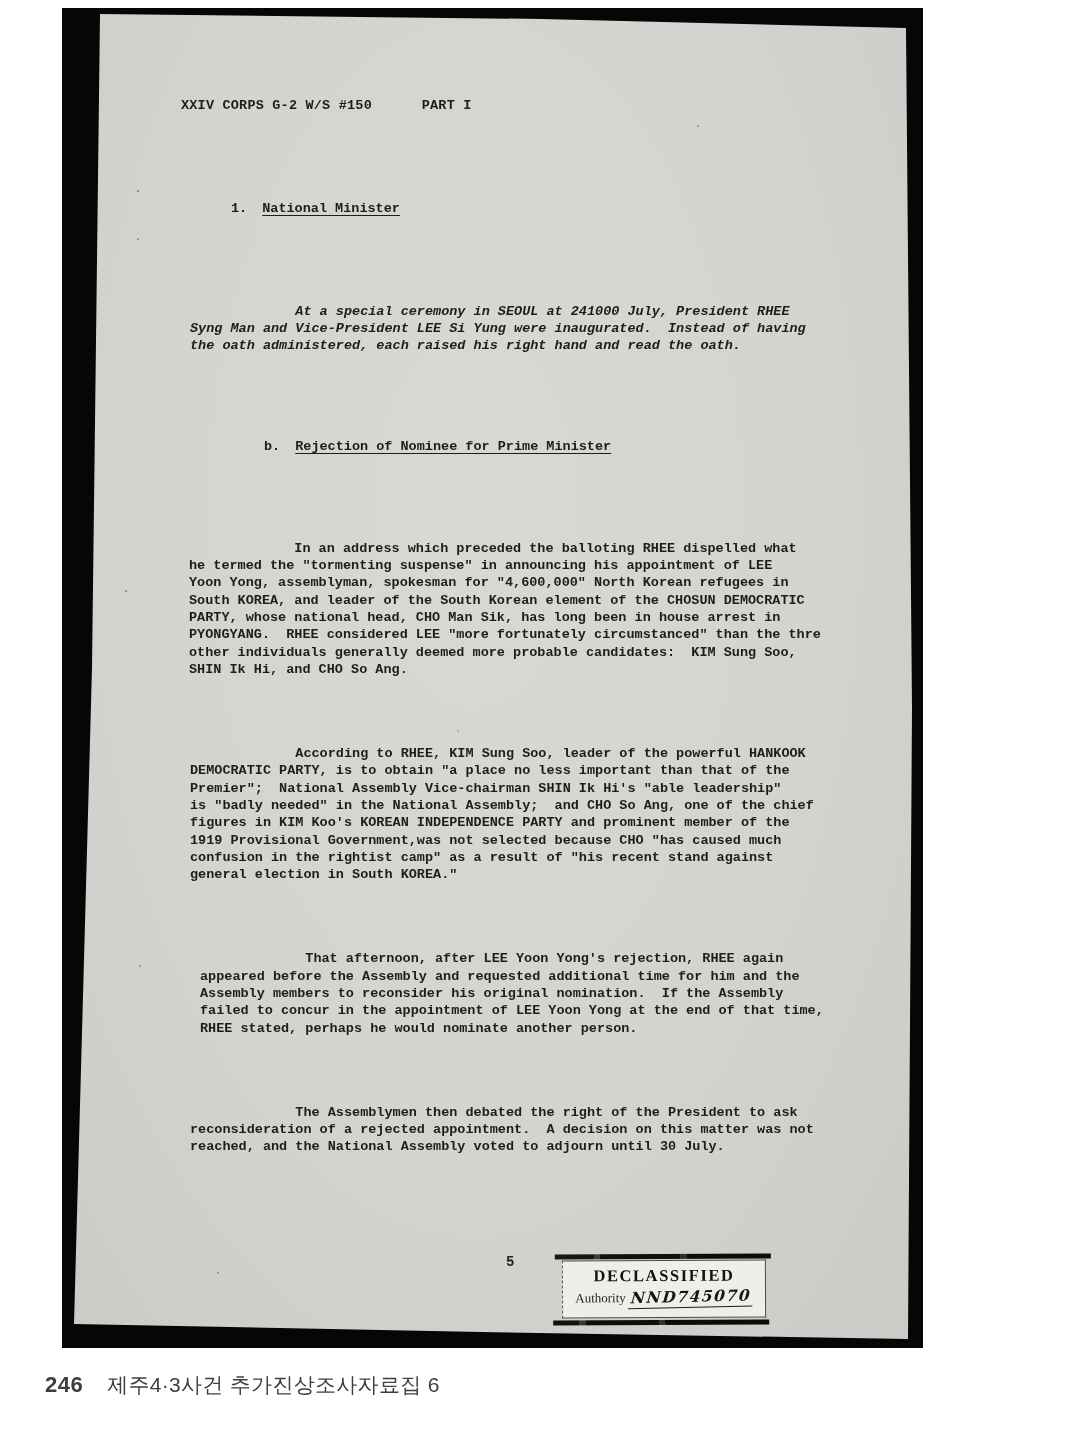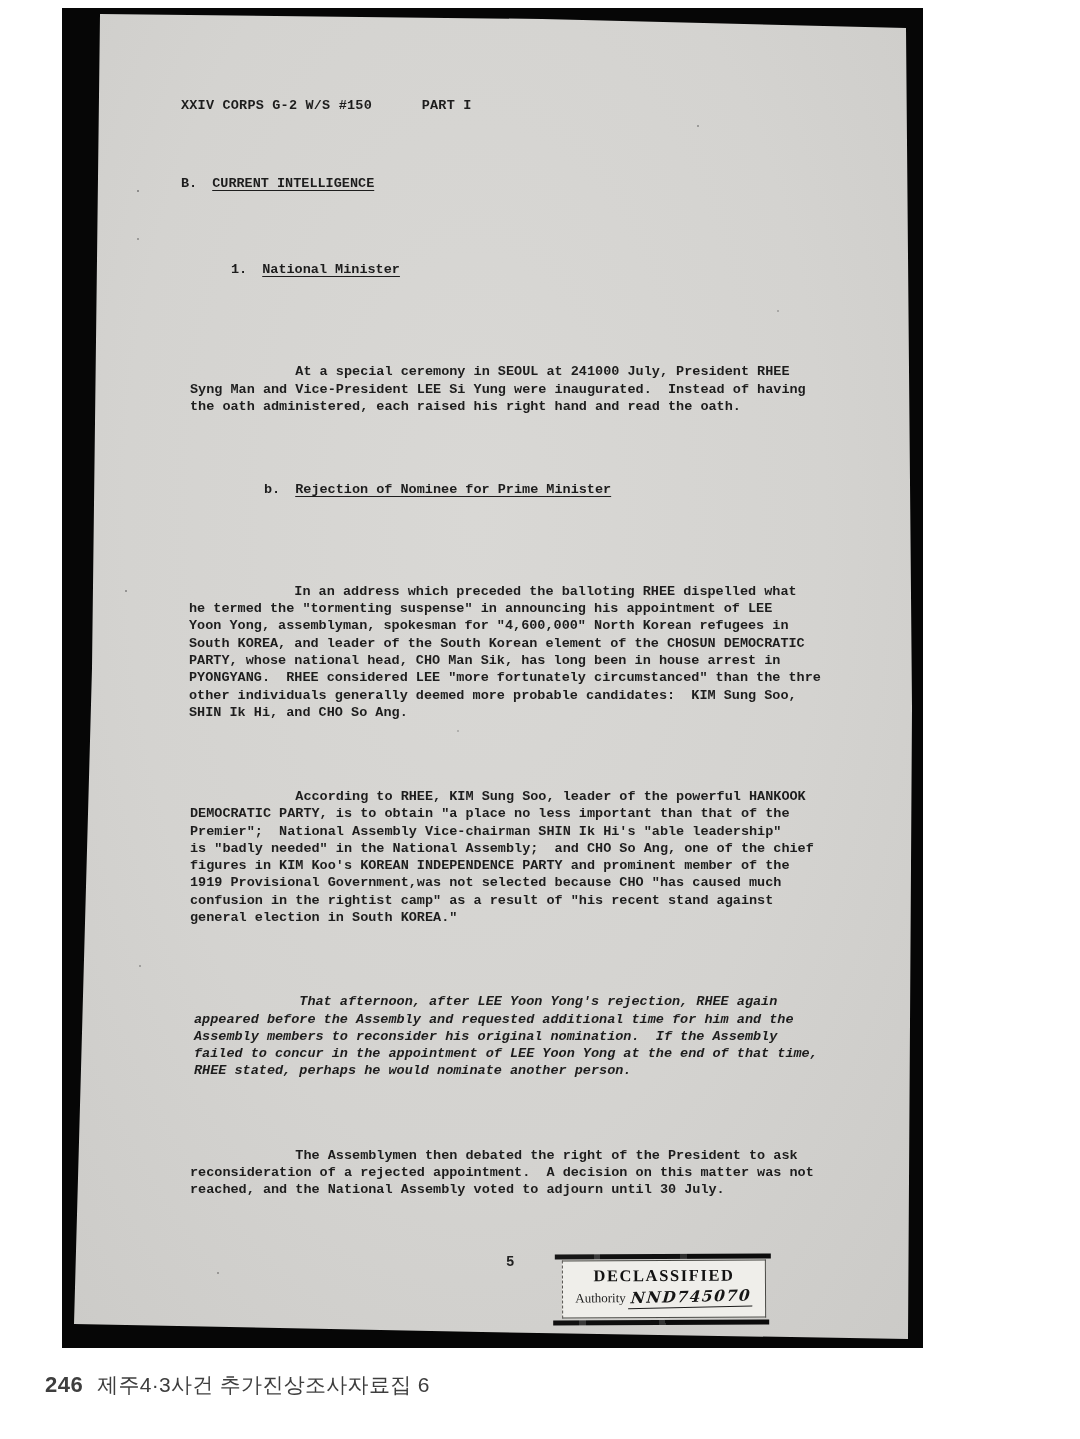--- a/index.html
+++ b/index.html
@@ -18,21 +18,21 @@
            font-family:"Liberation Mono","DejaVu Sans Mono",monospace;
            font-size:13.5px;line-height:17.3px;font-weight:700;color:#1d1d1d;
            white-space:pre;text-rendering:optimizeLegibility;}
 
   .hdr{letter-spacing:.2px;}
   .h{white-space:pre;}
   .h .num{display:inline-block;}
   .u{text-decoration:underline;text-decoration-thickness:1.4px;text-underline-offset:3px;}
   .h .title{margin-left:15px;}
   .mt9{margin-top:9px;}  .mt16{margin-top:16px;} .mt17{margin-top:17px;}
-  .mt15{margin-top:15px;} .mt32{margin-top:14px;}
+  .mt15{margin-top:15px;} .mt32{margin-top:32px;}
   .para{white-space:pre;}
 
   .pageno{position:absolute;left:444px;top:1246px;
           font-family:"Liberation Mono","DejaVu Sans Mono",monospace;
           font-size:14px;font-weight:700;color:#222;}
 
   
   .stamp{position:absolute;left:500px;top:1252px;width:204px;height:58px;
          background:#efeeea;border:1px solid #4a4a46;border-left:1px dashed #55524e;
          box-sizing:border-box;text-align:center;transform:rotate(-.3deg);}
@@ -50,41 +50,40 @@
 
   
   .specks{position:absolute;left:75px;top:182px;width:2px;height:2px;border-radius:50%;
           background:rgba(45,45,45,.55);
           box-shadow:0 48px 0 rgba(45,45,45,.45), -12px 400px 0 rgba(45,45,45,.5),
                      2px 775px 0 rgba(45,45,45,.4), 560px -65px 0 rgba(45,45,45,.45),
                      640px 120px 0 rgba(45,45,45,.35), 80px 1082px 0 rgba(45,45,45,.45),
                      320px 540px 0 rgba(45,45,45,.3);}
 
   
-  .footer{position:absolute;left:45px;top:1371px;display:flex;align-items:baseline;gap:14px;color:#3e3e3e;}
+  .footer{position:absolute;left:45px;top:1371px;display:flex;align-items:baseline;gap:24px;color:#3e3e3e;}
   .fnum{font-size:22px;font-weight:700;letter-spacing:.5px;}
   .fcap{font-size:21px;letter-spacing:.3px;}
 </style>
 </head>
 <body>
 
 <div class="canvas">
   <div class="photo">
     <div class="paper">
       <div class="specks"></div>
 
       <div class="content">
         <div class="hdr">XXIV CORPS G-2 W/S #150      PART I</div>
 
-        <div class="h mt9"><span class="num">B.</span><span class="u title">CURRENT INTELLIGENCE</span></div>
 
         <div class="h mt17"><span class="num" style="margin-left:50px;">1.</span><span class="u title">National Minister</span></div>
 
 
-        <div class="para mt16" style="margin-left:9px;">             At a special ceremony in SEOUL at 241000 July, President RHEE
+        <div class="para mt16" style="margin-left:9px;font-style:italic;">             At a special ceremony in SEOUL at 241000 July, President RHEE
 Syng Man and Vice-President LEE Si Yung were inaugurated.  Instead of having
 the oath administered, each raised his right hand and read the oath.</div>
 
         <div class="h mt32"><span class="num" style="margin-left:83px;">b.</span><span class="u title">Rejection of Nominee for Prime Minister</span></div>
 
 
         <div class="para mt15" style="margin-left:8px;">             In an address which preceded the balloting RHEE dispelled what
 he termed the "tormenting suspense" in announcing his appointment of LEE
 Yoon Yong, assemblyman, spokesman for "4,600,000" North Korean refugees in
 South KOREA, and leader of the South Korean element of the CHOSUN DEMOCRATIC
@@ -95,21 +94,21 @@
 
         <div class="para mt15" style="margin-left:9px;">             According to RHEE, KIM Sung Soo, leader of the powerful HANKOOK
 DEMOCRATIC PARTY, is to obtain "a place no less important than that of the
 Premier";  National Assembly Vice-chairman SHIN Ik Hi's "able leadership"
 is "badly needed" in the National Assembly;  and CHO So Ang, one of the chief
 figures in KIM Koo's KOREAN INDEPENDENCE PARTY and prominent member of the
 1919 Provisional Government,was not selected because CHO "has caused much
 confusion in the rightist camp" as a result of "his recent stand against
 general election in South KOREA."</div>
 
-        <div class="para mt15" style="margin-left:13px;font-style:italic;">             That afternoon, after LEE Yoon Yong's rejection, RHEE again
+        <div class="para mt15" style="margin-left:19px;">             That afternoon, after LEE Yoon Yong's rejection, RHEE again
 appeared before the Assembly and requested additional time for him and the
 Assembly members to reconsider his original nomination.  If the Assembly
 failed to concur in the appointment of LEE Yoon Yong at the end of that time,
 RHEE stated, perhaps he would nominate another person.</div>
 
         <div class="para mt15" style="margin-left:9px;">             The Assemblymen then debated the right of the President to ask
 reconsideration of a rejected appointment.  A decision on this matter was not
 reached, and the National Assembly voted to adjourn until 30 July.</div>
 
         

